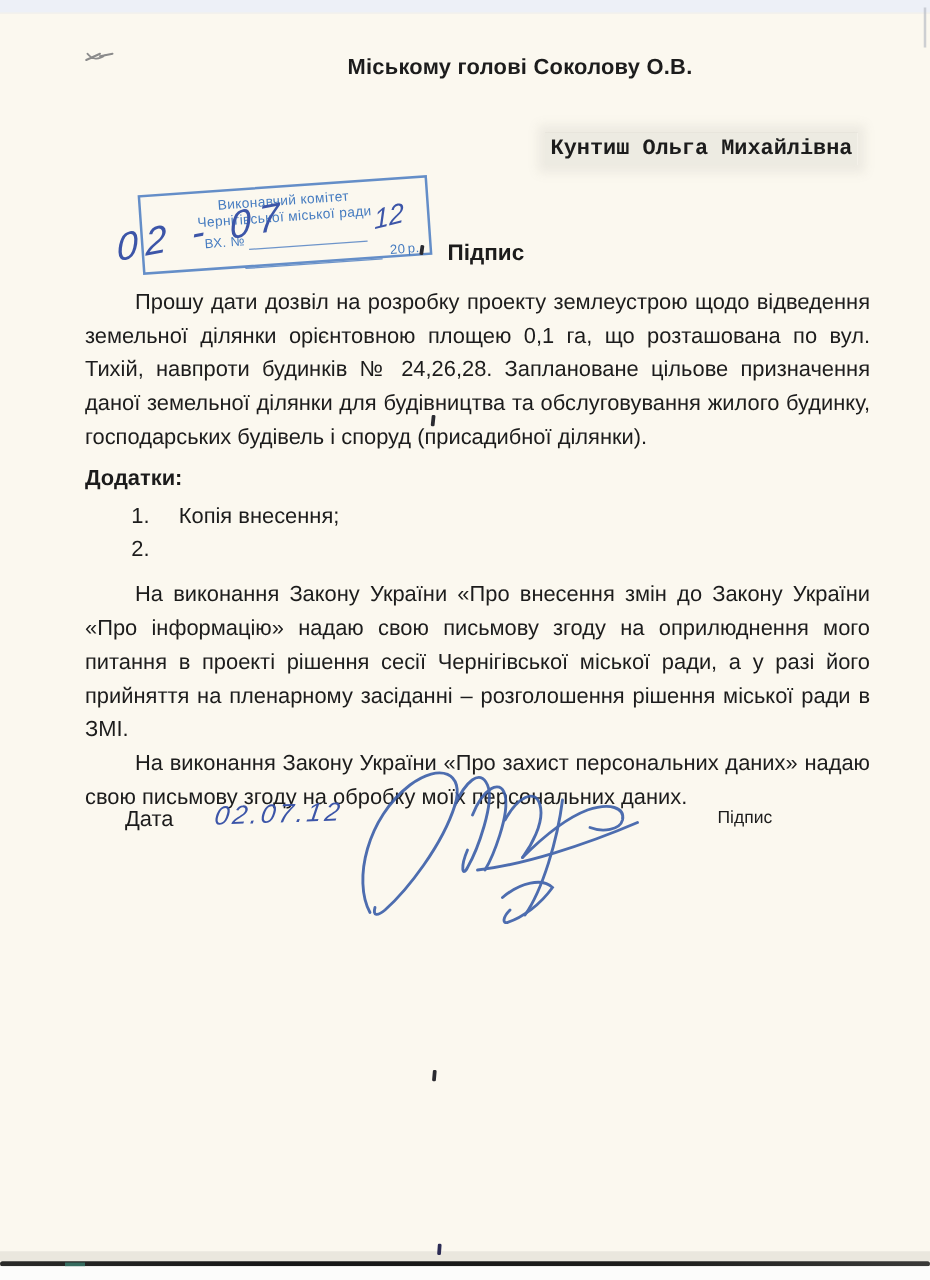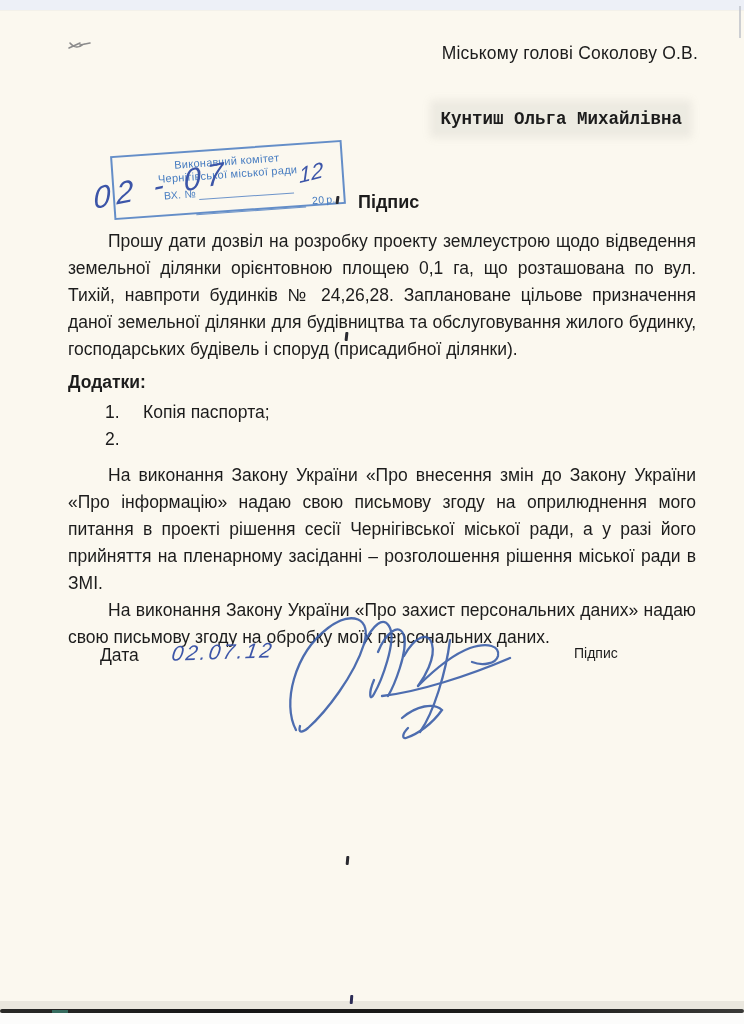--- a/index.html
+++ b/index.html
@@ -14,21 +14,21 @@
   .top-strip { position:absolute; left:0; top:0; width:744px; height:11px; background:#edf0f7; border-bottom:1px solid #f3f1ea; }
   .right-edge-line { position:absolute; right:3px; top:6px; width:2px; height:32px; background:#b9bdc6; opacity:.7; }
   .bottom-shadow { position:absolute; left:0; top:1001px; width:744px; height:8px; background:rgba(90,88,80,0.10); }
   .bottom-line { position:absolute; left:0; top:1009px; width:744px; height:4px; background:linear-gradient(90deg,#2a2a28,#161616 30%,#1d1d1b 70%,#3a3a38); border-radius:2px; }
   .bottom-white { position:absolute; left:0; top:1013px; width:744px; height:11px; background:#fcfcfb; }
   .teal-speck { position:absolute; left:52px; top:1010px; width:16px; height:3px; background:#3f907e; opacity:.65; }
 
   
   .addr-block {
     position:absolute; top:40px; right:46px; width:420px;
-    text-align:right; font-weight:normal; font-size:17.5px; line-height:26px; letter-spacing:.2px;
+    text-align:left; font-weight:bold; font-size:17.5px; line-height:26px; letter-spacing:.2px;
   }
   .applicant-line {
     position:absolute; top:106px; right:58px;
     font-weight:bold; font-size:17.5px; line-height:26px;
     background:rgba(150,148,140,0.13); box-shadow:0 0 8px 6px rgba(150,148,140,0.13);
     padding:0 4px;
     font-family:Liberation Mono, monospace;
   }
 
   
@@ -116,21 +116,21 @@
   </div>
 
   <div class="doc-title">Підпис</div>
 
   <div class="para indent" id="para1">Прошу дати дозвіл на розробку проекту землеустрою щодо відведення земельної ділянки орієнтовною площею 0,1 га, що розташована по вул. Тихій, навпроти будинків № 24,26,28. Заплановане цільове призначення даної земельної ділянки для будівництва та обслуговування жилого будинку, господарських будівель і споруд (присадибної ділянки).</div>
 
   <div class="attach-label">Додатки:</div>
   <div class="attach-list">
     <div class="attach-item">
       <span class="num">1.</span>
-      <span>Копія паспорта;</span>
+      <span>Копія внесення;</span>
     </div>
     <div class="attach-item">
       <span class="num">2.</span>
     </div>
   </div>
 
   <div class="para indent" id="para2">На виконання Закону України «Про внесення змін до Закону України «Про інформацію» надаю свою письмову згоду на оприлюднення мого питання в проекті рішення сесії Чернігівської міської ради, а у разі його прийняття на пленарному засіданні – розголошення рішення міської ради в ЗМІ.</div>
   <div class="para indent" id="para3">На виконання Закону України «Про захист персональних даних» надаю свою письмову згоду на обробку моїх персональних даних.</div>
 
   <div class="date-label">Дата</div>

